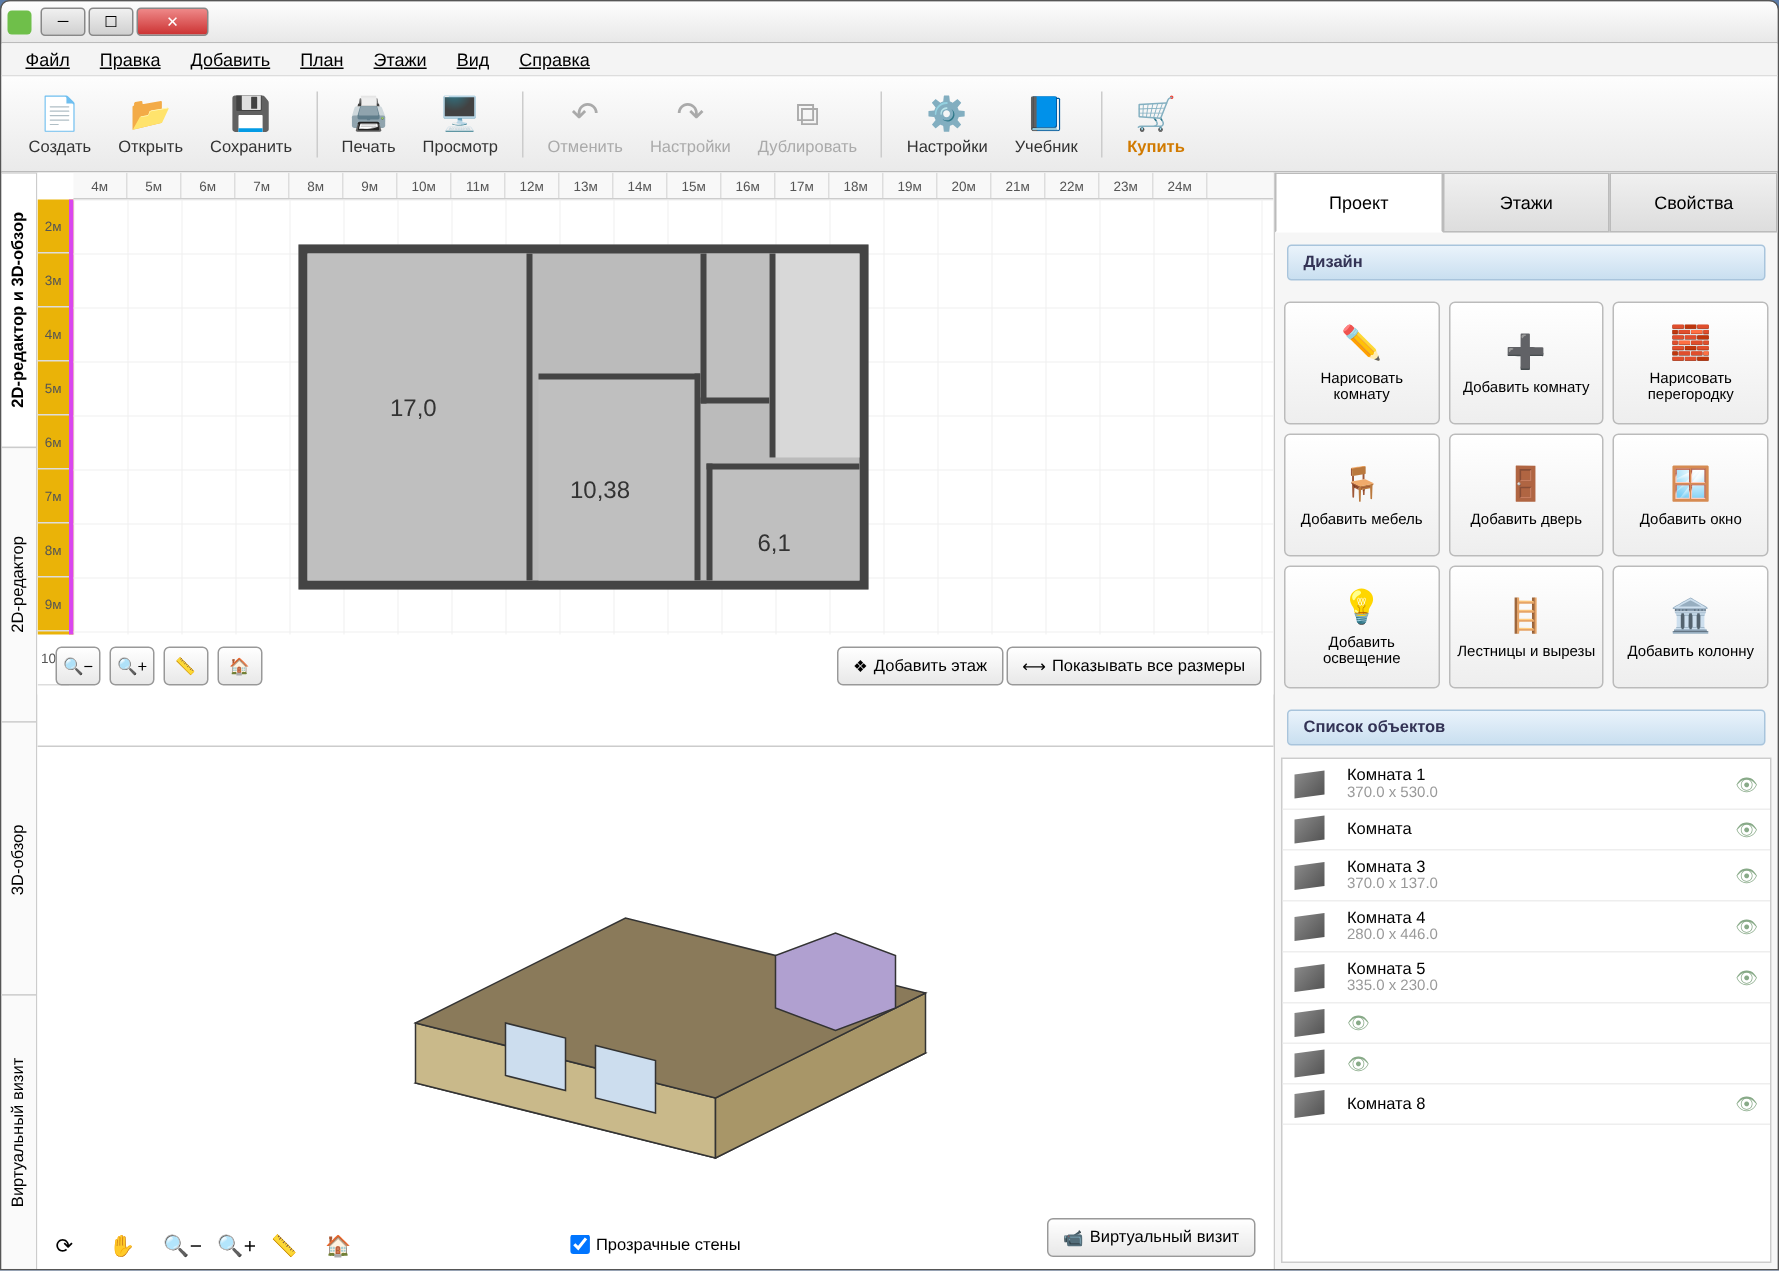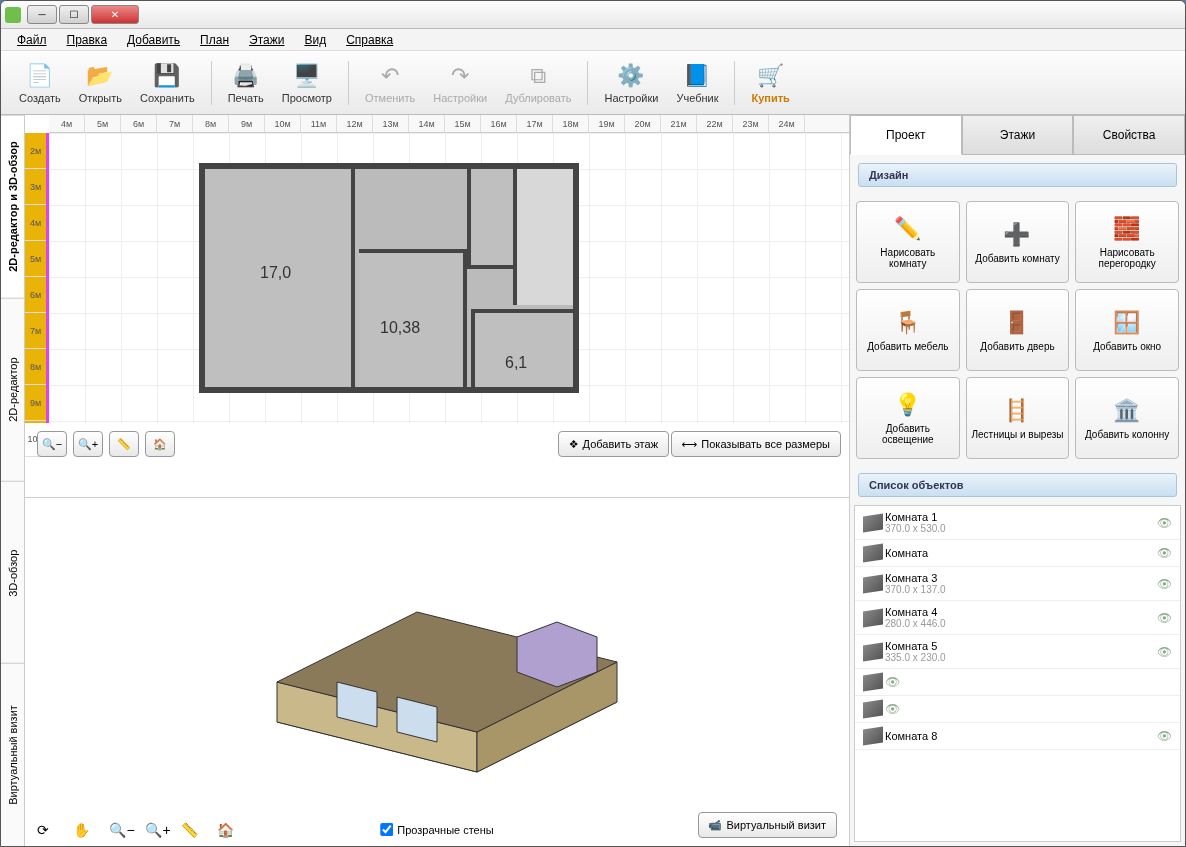--- a/index.html
+++ b/index.html
@@ -53,21 +53,21 @@
 .virtvisit { position: absolute; right: 12px; bottom: 8px; height: 26px; border: 1px solid #999; background: linear-gradient(#fff,#e8e8e8); border-radius: 4px; font-size: 11px; padding: 0 10px; display: flex; align-items: center; gap: 4px; cursor: pointer; }
 .right { width: 336px; background: #f6f6f6; border-left: 1px solid #ccc; display: flex; flex-direction: column; }
 .rtabs { height: 40px; display: flex; background: #e8e8e8; }
 .rtab { flex: 1; font-size: 12px; display: flex; align-items: center; justify-content: center; border: 1px solid #bbb; cursor: pointer; background: linear-gradient(#f0f0f0,#ddd); }
 .rtab.active { background: #fff; border-bottom: 1px solid #fff; }
 .section-hdr { height: 24px; background: linear-gradient(#eaf3fb,#c9dff0); border: 1px solid #a8c4dc; font-size: 11px; font-weight: bold; color: #335; padding-left: 10px; display: flex; align-items: center; margin: 8px; border-radius: 3px; }
 .design-grid { display: grid; grid-template-columns: repeat(3, 1fr); gap: 6px; padding: 6px; }
 .dbtn { height: 82px; border: 1px solid #bbb; background: linear-gradient(#fff,#eee); border-radius: 4px; display: flex; flex-direction: column; align-items: center; justify-content: center; font-size: 10px; text-align: center; cursor: pointer; padding: 4px; gap: 4px; }
 .dicon { width: 28px; height: 28px; display: flex; align-items: center; justify-content: center; font-size: 22px; }
 .objlist { flex: 1; overflow-y: auto; margin: 0 4px 4px; border: 1px solid #ccc; background: #fff; }
-.objrow { display: flex; align-items: center; padding: 5px 8px; border-bottom: 1px solid #eee; font-size: 11px; gap: 2px; cursor: pointer; }
+.objrow { display: flex; align-items: center; padding: 5px 8px; border-bottom: 1px solid #eee; font-size: 11px; gap: 15px; cursor: pointer; }
 .objrow .cube { width: 20px; height: 16px; background: linear-gradient(135deg,#888,#555); transform: skewY(-8deg); }
 .objrow .meta { flex: 1; }
 .objrow .meta .dim { color: #999; font-size: 10px; }
 .objrow .eye { color: #8a8; font-size: 12px; }
 </style>
 </head>
 <body>
 
 <div class="window">
   <div class="titlebar">

